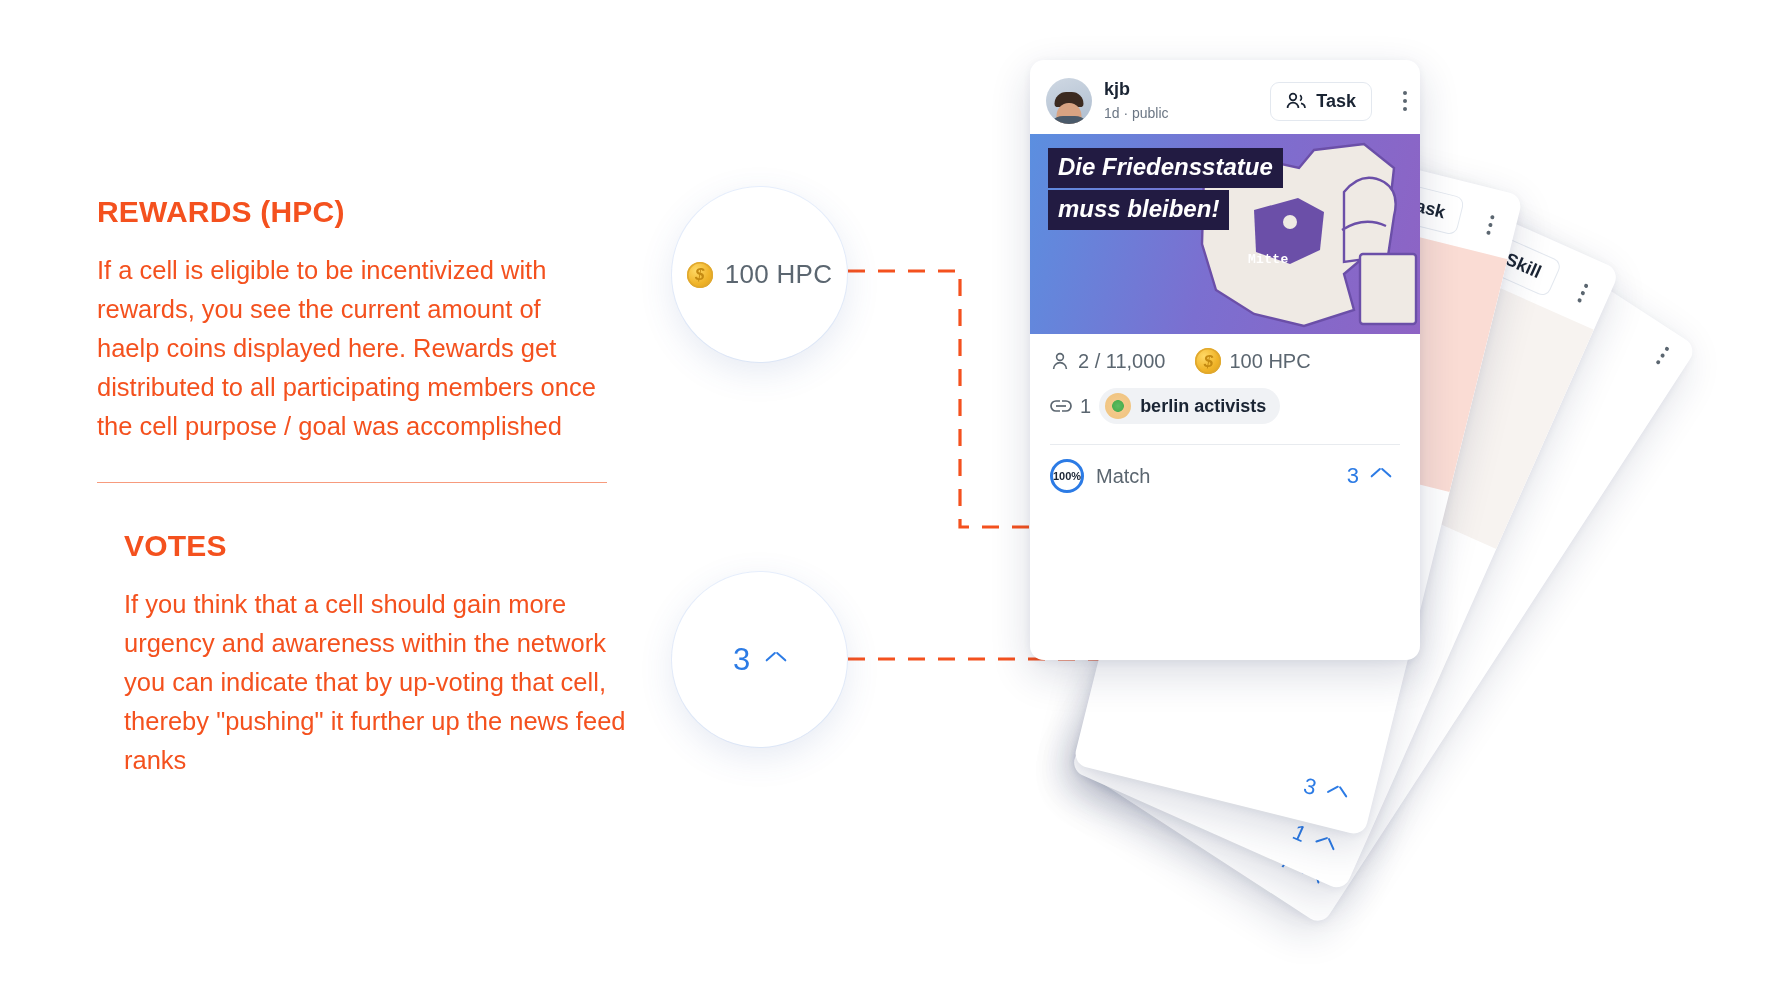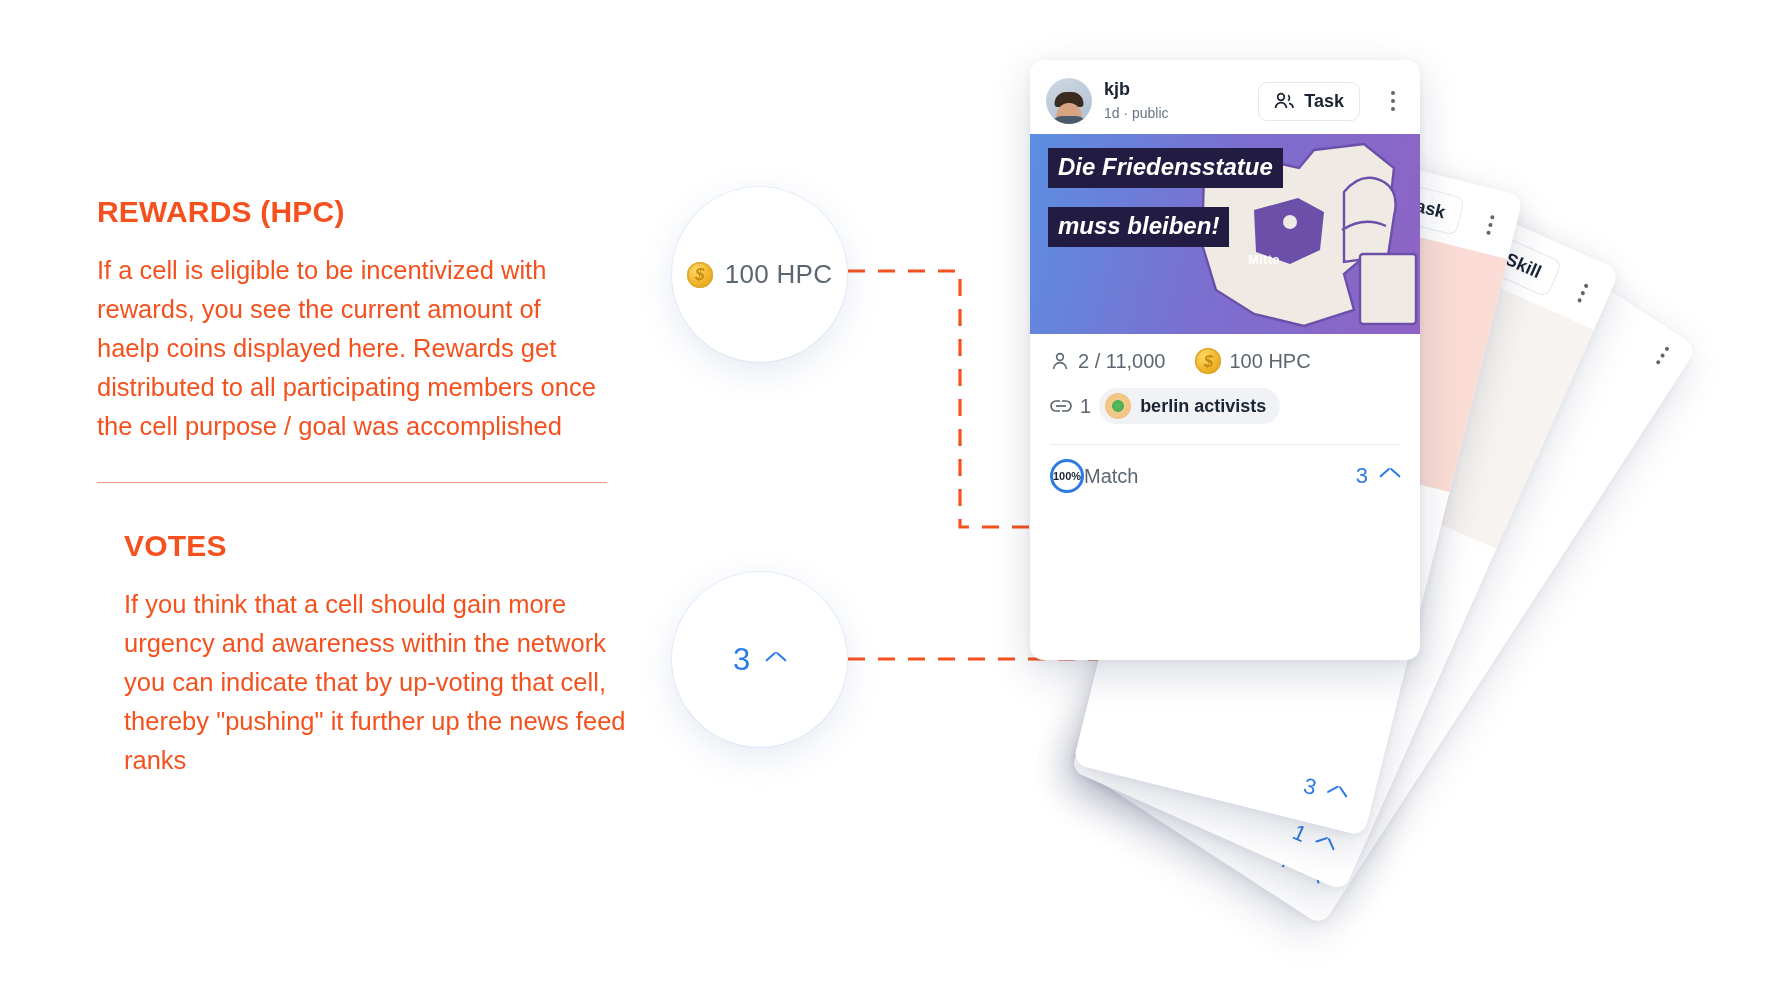--- a/index.html
+++ b/index.html
@@ -73,21 +73,21 @@
   
   .card-3 { left:165px; top:130px; width:300px; height:680px;
             transform: rotate(24deg); transform-origin: 50% 50%; }
   
   .card-2 { left:118px; top:100px; width:300px; height:660px;
             transform: rotate(14deg); transform-origin: 50% 50%; }
   
   .card-1 { left:0px; top:10px; width:390px; height:600px; transform:none; }
 
   .card-head {
-    display:flex; align-items:center; padding:18px 16px 10px 16px; gap:12px;
+    display:flex; align-items:center; padding:18px 4px 10px 16px; gap:12px;
   }
   .avatar {
     width:46px; height:46px; border-radius:50%; flex:0 0 46px;
     background: linear-gradient(160deg,#cfd8e3 0%,#aebdcf 100%);
     position:relative; overflow:hidden;
   }
   .avatar .face {
     position:absolute; left:50%; top:54%; transform:translateX(-50%);
     width:25px; height:27px; border-radius:48% 48% 46% 46%;
     background:#d8a382;
@@ -117,27 +117,27 @@
   
   .poster { position:relative; width:100%; height:200px;
             background: linear-gradient(105deg,#5B8FE0 0%,#7B6FD0 48%,#8E63C4 100%); }
   .poster .banner {
     position:absolute; background:#221B42; color:#fff;
     font-style:italic; font-weight:bold; font-size:24px; line-height:1.0;
     padding:7px 10px 9px 10px; white-space:nowrap;
     font-family:"Liberation Sans", sans-serif;
   }
   .poster .banner1 { left:18px; top:14px; }
-  .poster .banner2 { left:18px; top:73px; }
+  .poster .banner2 { left:18px; top:56px; }
   .poster .mapblob {
     position:absolute; right:-4px; top:0; width:230px; height:200px;
   }
   .poster .mittelabel {
     position:absolute; left:218px; top:118px; color:#fff; font-size:13px;
-    font-weight:bold; letter-spacing:0.3px;
+    font-weight:bold; letter-spacing:0.3px;font-family:Liberation Mono, monospace;
   }
 
   .card-title {
     padding:20px 20px 4px 20px; font-size:24px; line-height:34px;
     font-weight:bold; color:#1A2433;
   }
   .meta-row {
     display:flex; align-items:center; gap:8px;
     padding:14px 20px 0 20px; font-size:20px; color:#5B6670;
   }
@@ -148,21 +148,21 @@
     font-size:18px; color:#1A2433; font-weight:bold;
   }
   .chip .sunav {
     width:26px; height:26px; border-radius:50%;
     background: radial-gradient(circle at 50% 50%, #5DBB63 0%, #4CAF50 30%, #F3C98B 34%, #EFC27B 100%);
     position:relative; flex:0 0 26px;
   }
   .hr-thin { height:1px; background:#E8EBEF; margin:20px 20px 0 20px; }
 
   .match-row {
-    display:flex; align-items:center; padding:14px 20px 0 20px; 
+    display:flex; align-items:center; padding:14px 29px 0 20px; gap:12px;
   }
   .match-circle {
     width:34px; height:34px; border-radius:50%;
     border:3px solid #2C7BE5; display:flex; align-items:center; justify-content:center;
     font-size:11px; font-weight:bold; color:#1A2433; flex:0 0 34px;
   }
   .match-label { font-size:20px; color:#5B6670; }
   .match-spacer { flex:1; }
   .match-votes { display:flex; align-items:center; gap:12px; }
   .match-votes .vn { font-size:22px; color:#2C7BE5; }

